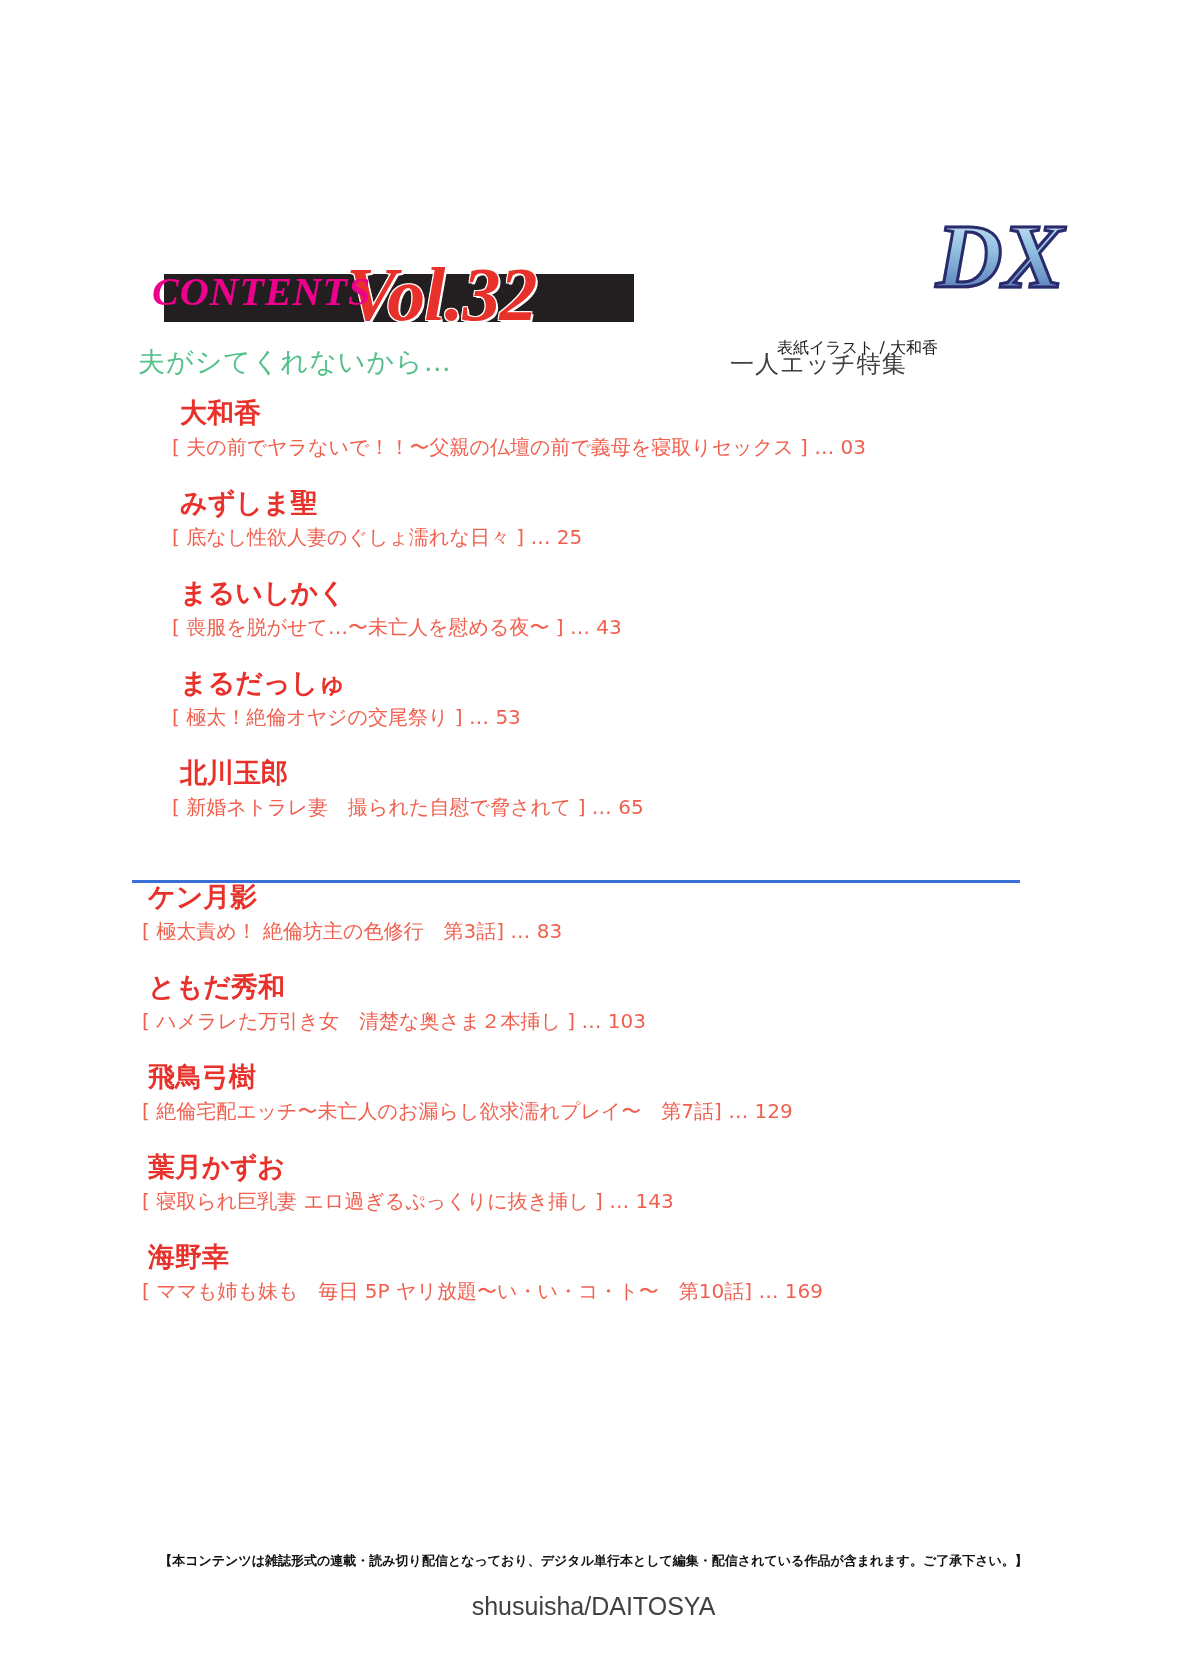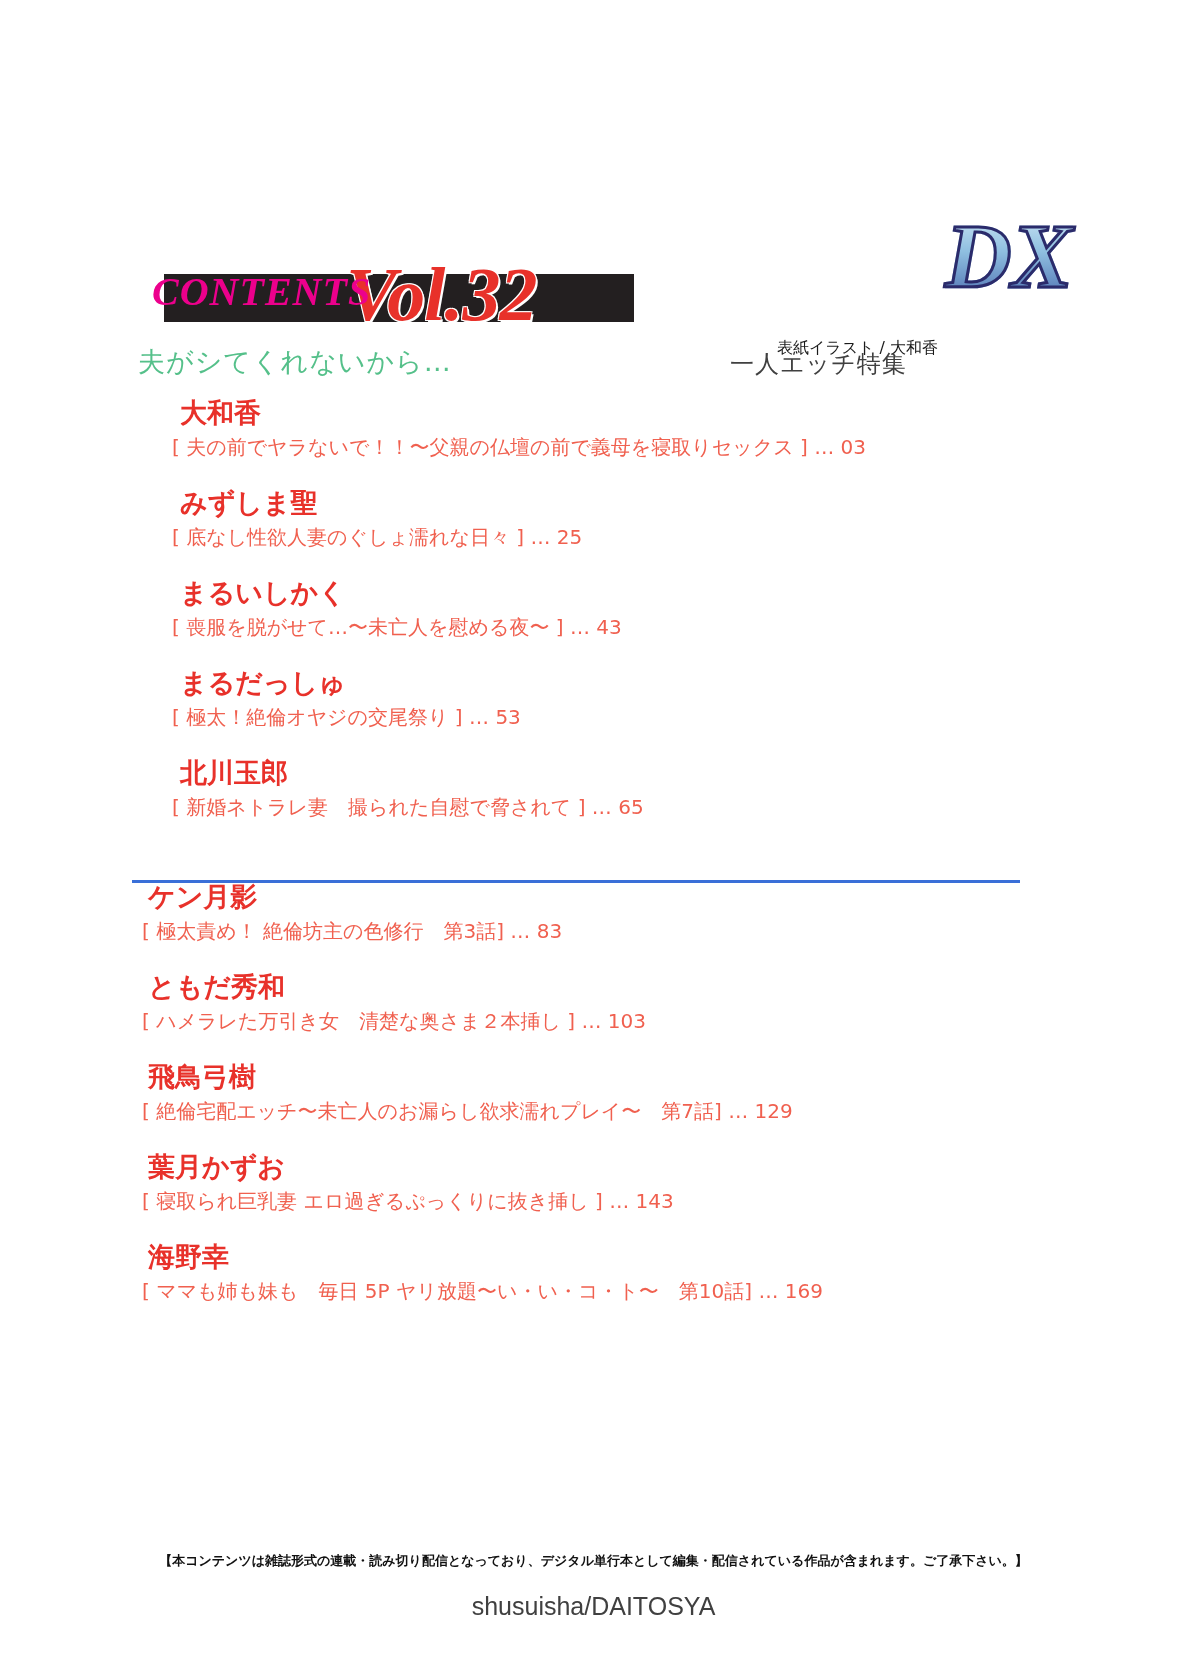--- a/index.html
+++ b/index.html
@@ -64,21 +64,21 @@
     background: linear-gradient(180deg, #b9a8e6 0%, #8f7fd0 38%, #5f7fc4 62%, #8fd0e8 100%);
     -webkit-background-clip: text;
     background-clip: text;
     color: transparent;
     -webkit-text-stroke: 3px #2b2b6b;
     paint-order: stroke fill;
     text-shadow: 3px 4px 0 rgba(40,40,90,0.35);
   }
   .logo-dx {
     position: absolute;
-    left: 345px;
+    left: 336px;
     top: 2px;
     font-family: "Liberation Serif", serif;
     font-weight: bold;
     font-style: italic;
     font-size: 92px;
     line-height: 92px;
     background: linear-gradient(180deg, #cfe8f6 0%, #8fbfe0 45%, #4d6fb0 100%);
     -webkit-background-clip: text;
     background-clip: text;
     color: transparent;

